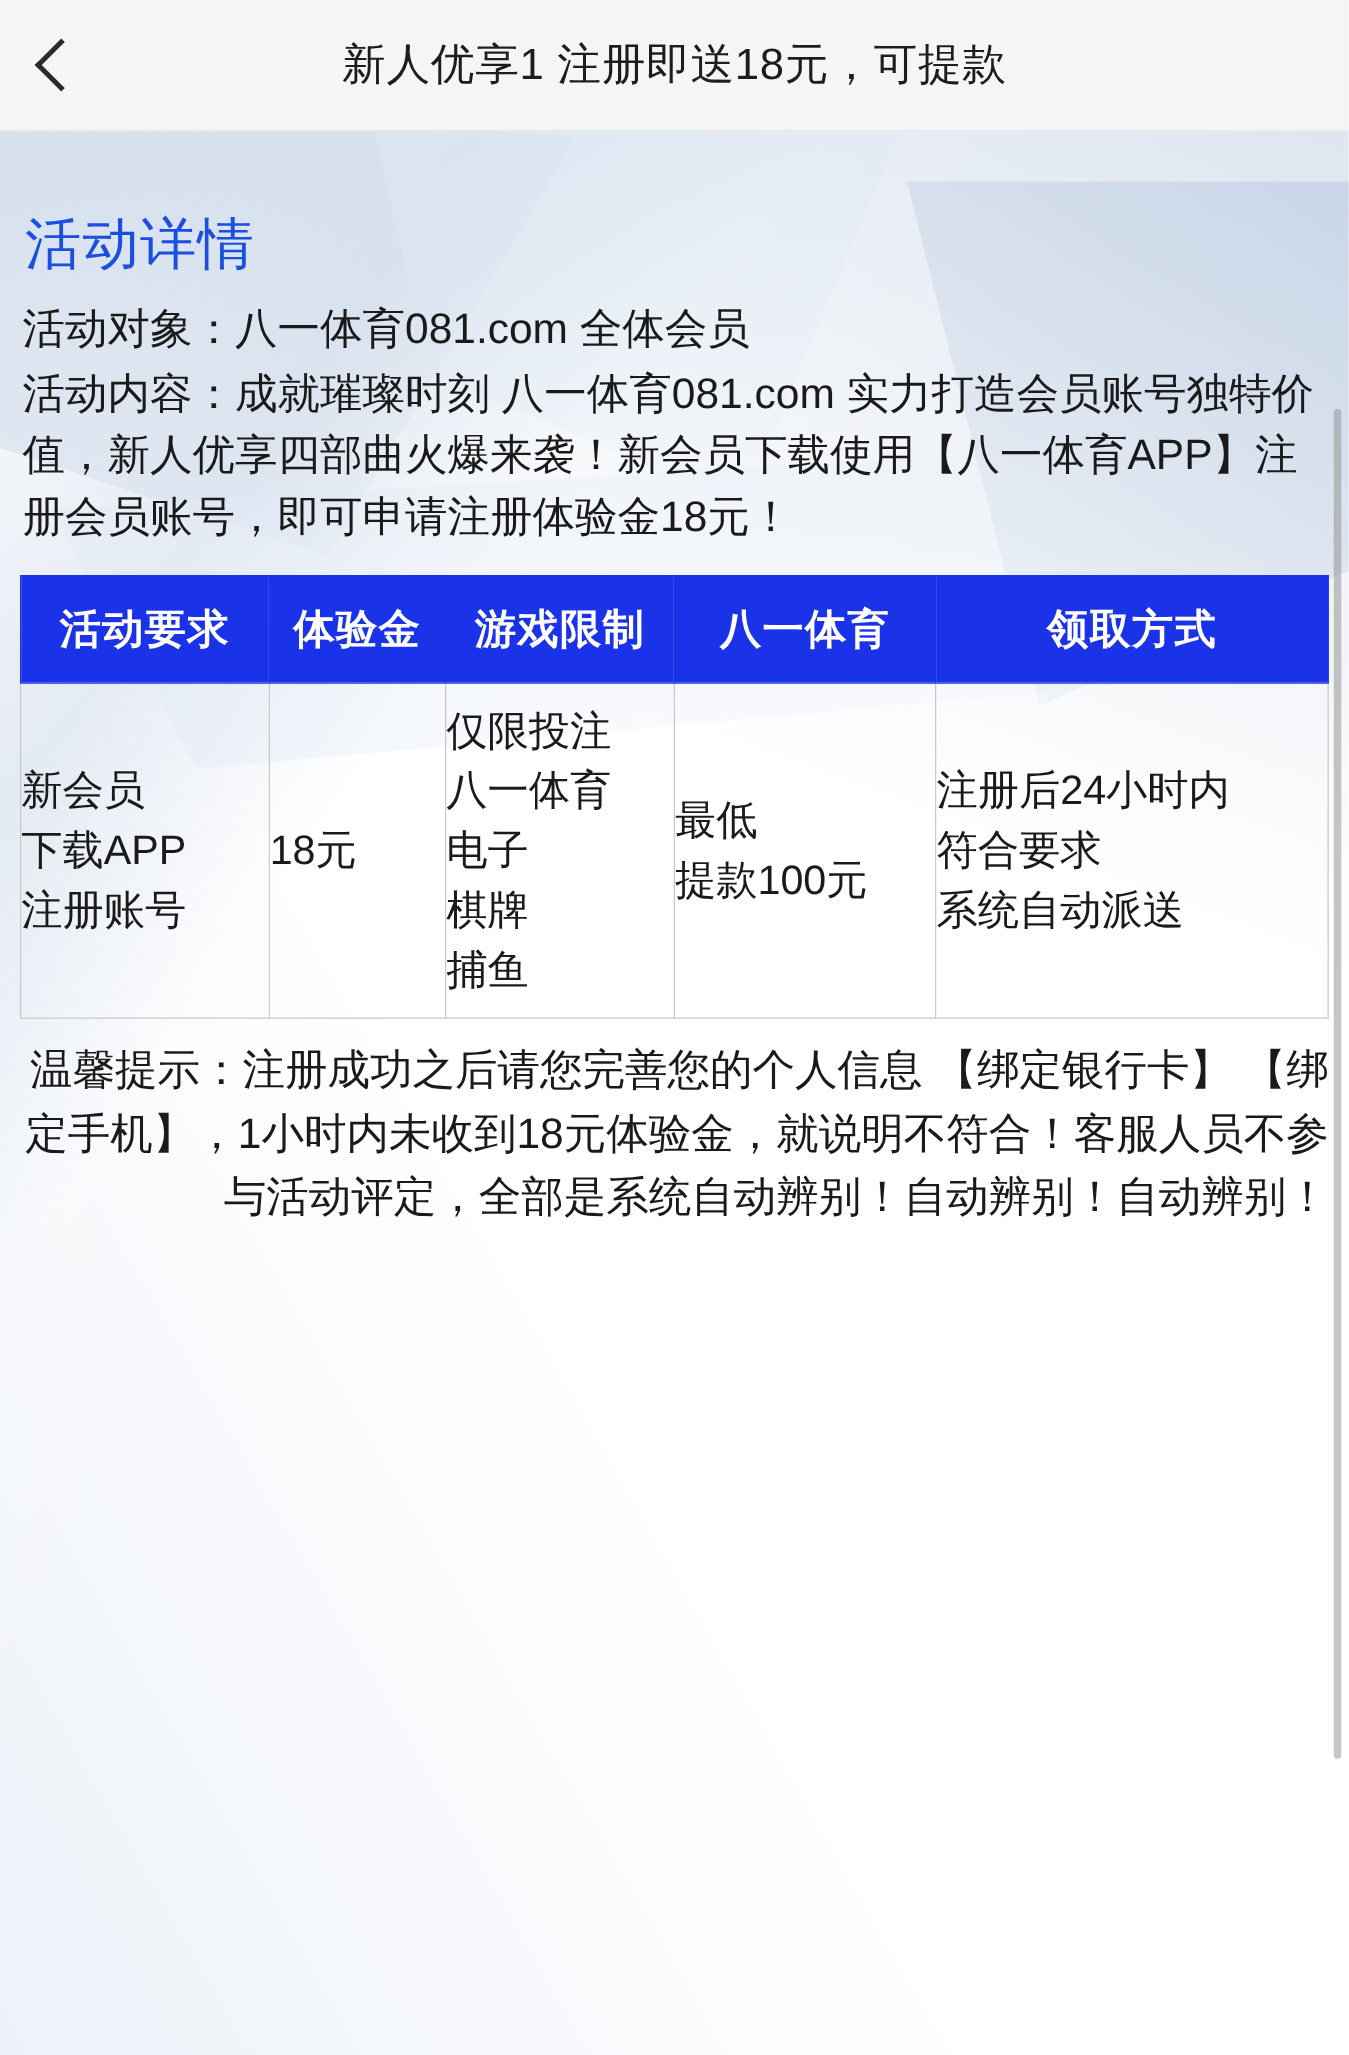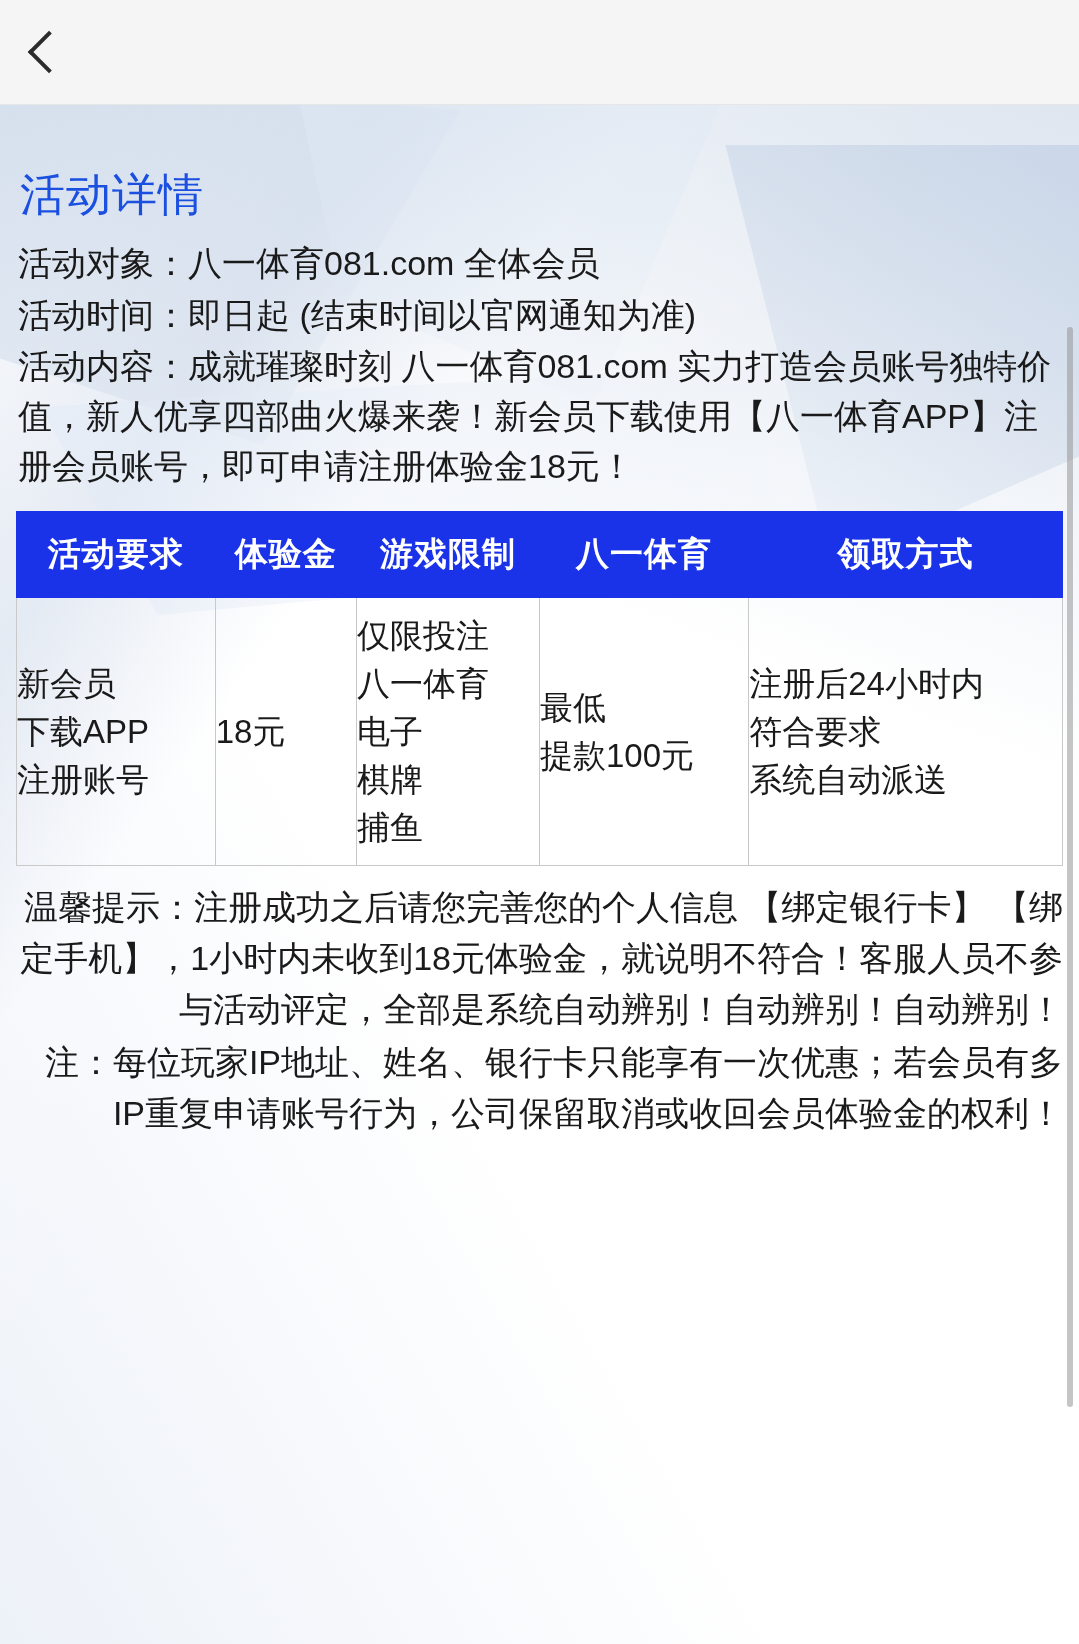--- a/index.html
+++ b/index.html
@@ -182,33 +182,33 @@
     border-radius: 3px;
   }
 </style>
 </head>
 <body>
 
 <div class="header">
   <div class="back-btn">
     <span class="back-chevron"></span>
   </div>
+  <div class="header-title">新人优享1 注册即送18元，可提款</div>
 </div>
 
 <div class="content">
   <div class="bg-shard shard-1"></div>
   <div class="bg-shard shard-2"></div>
   <div class="bg-shard shard-3"></div>
   <div class="bg-shard shard-4"></div>
 
   <div class="inner">
     <div class="section-title">活动详情</div>
 
     <p class="para">活动对象：八一体育081.com 全体会员</p>
-    <p class="para">活动时间：即日起 (结束时间以官网通知为准)</p>
     <p class="para block">活动内容：成就璀璨时刻 八一体育081.com 实力打造会员账号独特价值，新人优享四部曲火爆来袭！新会员下载使用【八一体育APP】注册会员账号，即可申请注册体验金18元！</p>
 
     <table class="promo-table">
       <colgroup>
         <col class="col-1">
           <col class="col-2">
           <col class="col-3">
           <col class="col-4">
           <col class="col-5">
       </colgroup>
@@ -245,19 +245,18 @@
           <td>
             <span class="cell-line">注册后24小时内</span>
             <span class="cell-line">符合要求</span>
             <span class="cell-line">系统自动派送</span>
           </td>
         </tr>
       </tbody>
     </table>
 
     <p class="note">温馨提示：注册成功之后请您完善您的个人信息 【绑定银行卡】 【绑定手机】，1小时内未收到18元体验金，就说明不符合！客服人员不参与活动评定，全部是系统自动辨别！自动辨别！自动辨别！</p>
-    <p class="note">注：每位玩家IP地址、姓名、银行卡只能享有一次优惠；若会员有多IP重复申请账号行为，公司保留取消或收回会员体验金的权利！</p>
   </div>
 
   <div class="scrollbar-track">
     <div class="scrollbar-thumb"></div>
   </div>
 </div>
 
 </body></html>

